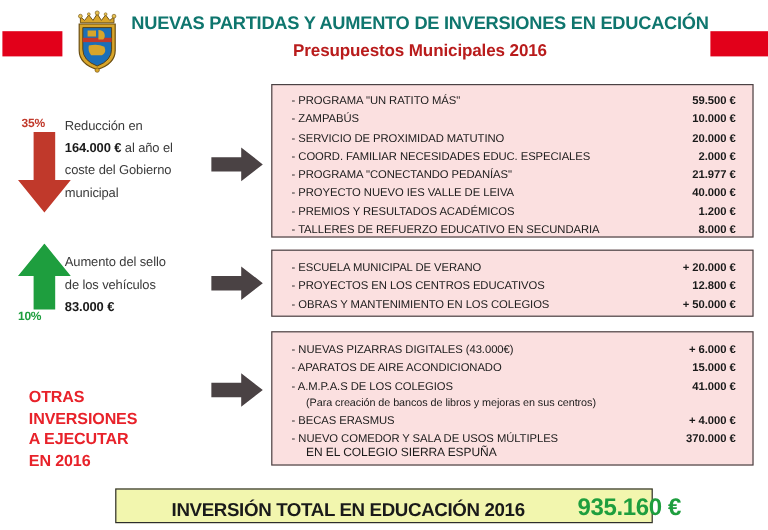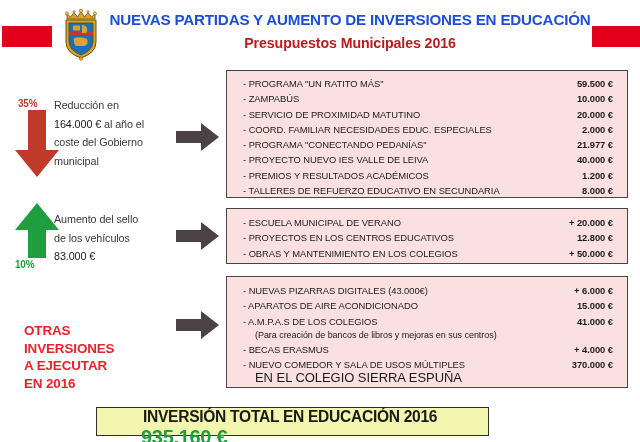--- a/index.html
+++ b/index.html
@@ -15,40 +15,40 @@
 
   
   .bar-left{position:absolute;left:2px;top:26px;width:50px;height:21px;background:#e2001a;}
   .bar-right{position:absolute;left:592px;top:26px;width:48px;height:21px;background:#e2001a;}
 
   .crest{position:absolute;left:62px;top:8px;width:38px;height:53px;}
 
   .title-wrap{position:absolute;left:106px;top:10px;width:488px;text-align:center;}
   .title{
     font-size:15.2px;font-weight:bold;letter-spacing:-0.2px;
-    line-height:20px;white-space:nowrap;color:#1d4ed8;
+    line-height:20px;white-space:nowrap;color:#0f766e;
   }
   .subtitle{
     font-size:14.2px;font-weight:bold;line-height:20px;margin-top:3px;
     letter-spacing:-0.1px;color:#b91c1c;
   }
 
   
   .left-block{position:absolute;}
 
   .pct{font-size:10px;font-weight:bold;letter-spacing:-0.2px;}
   .pct.red{color:#c0392b;}
   .pct.green{color:#1e9e3e;}
 
   .arrow-v{display:block;}
   .desc{
     font-size:10.8px;line-height:18.5px;color:#3a3a3a;
     letter-spacing:-0.1px;
   }
-  .desc b{color:#1a1a1a;font-weight:normal;}
+  .desc b{color:#1a1a1a;font-weight:bold;}
 
   .otras{
     font-size:13.4px;font-weight:bold;color:#e8222a;
     line-height:17.5px;letter-spacing:-0.1px;margin-top:32px;
   }
 
   .arrow-r{position:absolute;}
 
   
   .box{
@@ -62,39 +62,39 @@
     display:flex;align-items:baseline;justify-content:space-between;
     padding:0 14px 0 16px;
     font-size:9.4px;letter-spacing:-0.05px;color:#1a1a1a;
   }
   .row .label{white-space:nowrap;}
   .row .amount{font-weight:bold;white-space:nowrap;text-align:right;}
   .subnote{
     padding:0 14px 0 28px;font-size:9px;color:#1a1a1a;letter-spacing:-0.05px;
   }
   .cont{
-    padding:0 14px 0 28px;font-size:13px;color:#1a1a1a;letter-spacing:-0.05px;
+    padding:0 14px 0 28px;font-size:10px;color:#1a1a1a;letter-spacing:-0.05px;
   }
 
   #box1 .row{height:15.3px;line-height:15.3px;}
   #box1{top:70px;height:128px;padding-top:5px;}
 
   #box2{top:208px;height:56px;padding-top:6px;}
   #box2 .row{height:15.3px;line-height:15.3px;}
 
   #box3{top:276px;height:112px;padding-top:6px;}
   #box3 .row{height:15.3px;line-height:15.3px;}
   #box3 .subnote{height:13px;line-height:12px;}
   #box3 .cont{height:14px;line-height:12px;}
 
   
   .total{
-    position:absolute;left:96px;top:407px;width:393px;height:29px;
+    position:absolute;left:96px;top:407px;width:448px;height:29px;
     background:#f2f6ae;border:1.6px solid #2d2d2d;box-sizing:border-box;
-    display:flex;align-items:flex-start;flex-direction:column;
+    display:flex;align-items:flex-end;
   }
   .total-label{
     font-size:15.6px;font-weight:bold;color:#1a1a1a;
     letter-spacing:-0.3px;margin-left:46px;white-space:nowrap;
   }
   .total-value{
     font-size:20px;font-weight:bold;color:#1e9e3e;
     letter-spacing:-0.3px;margin-left:44px;white-space:nowrap;
   }
 </style>

